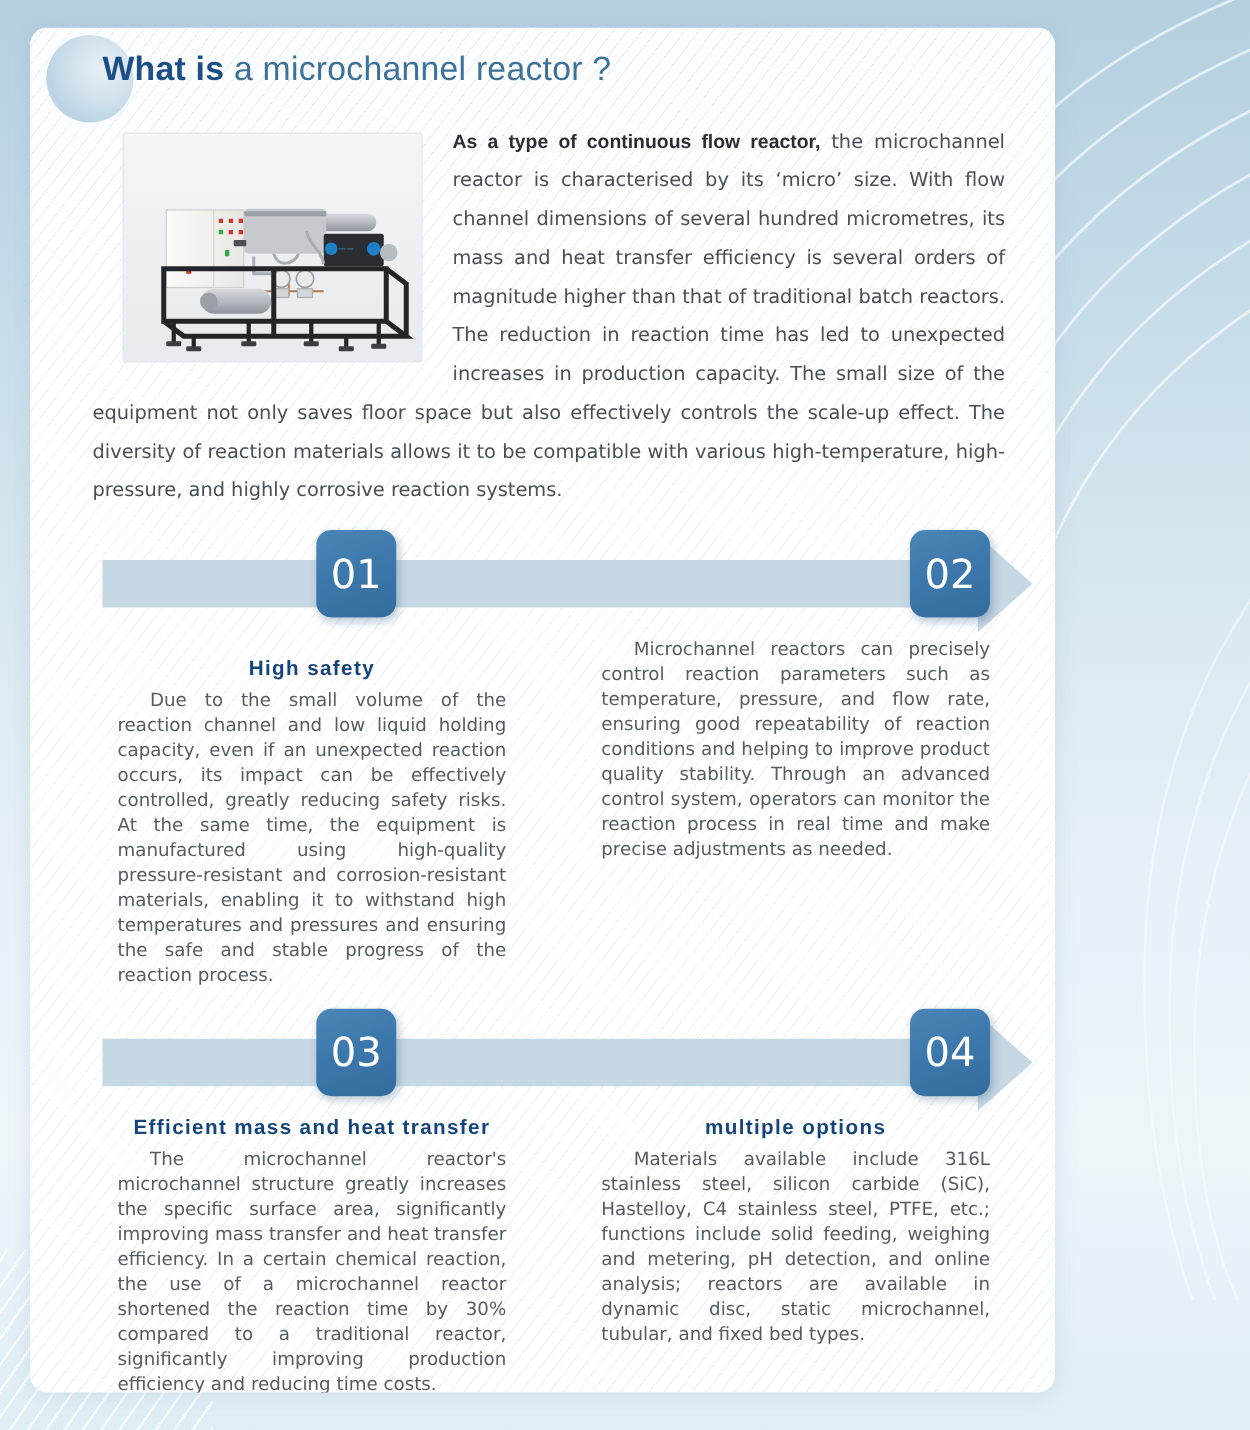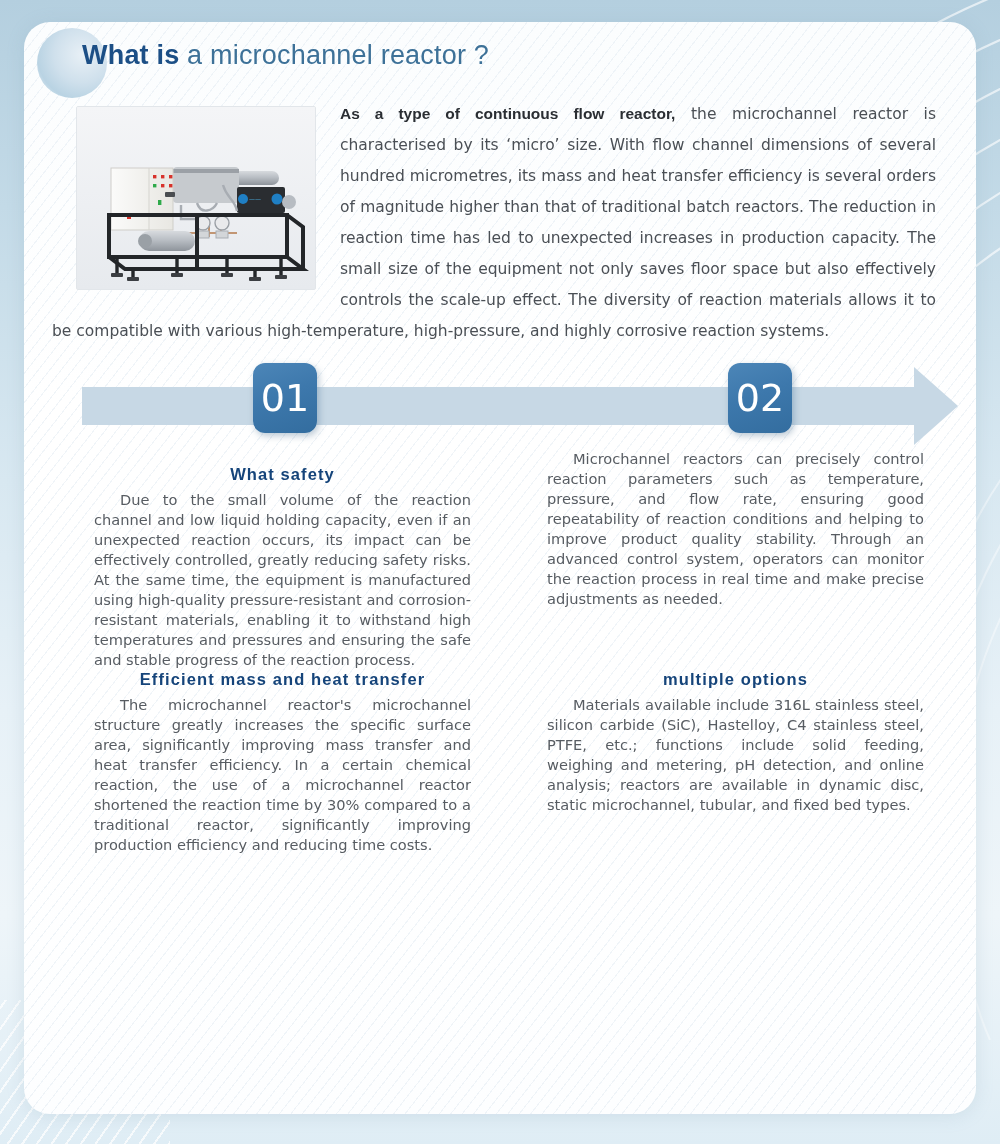--- a/index.html
+++ b/index.html
@@ -16,22 +16,22 @@
   .bg-curves svg{position:absolute;right:-60px;top:-40px;width:460px;height:700px;opacity:.75;}
   .bg-curves-2 svg{position:absolute;right:-40px;top:420px;width:300px;height:620px;opacity:.6;}
   .bg-stripes-tl{
     position:absolute;left:-10px;top:1000px;width:180px;height:160px;
     background:repeating-linear-gradient(125deg,rgba(255,255,255,.75) 0 2px,rgba(255,255,255,0) 2px 12px);
     pointer-events:none;
   }
 
   
   .card{
-    position:absolute;left:24px;top:22px;width:952px;height:1092px;
-    border-radius:26px;
+    position:absolute;left:24px;top:22px;width:820px;height:1092px;
+    border-radius:14px;
     background:
       repeating-linear-gradient(128deg,rgba(228,236,243,.55) 0 1px,rgba(255,255,255,0) 1px 9px),
       linear-gradient(180deg,#fbfdfe 0%,#ffffff 35%,#ffffff 70%,#fdfeff 100%);
     box-shadow:0 2px 18px rgba(120,155,180,.18);
     overflow:hidden;
   }
 
   
   .header{position:relative;height:76px;}
   .head-circle{
@@ -39,21 +39,21 @@
     background:radial-gradient(circle at 65% 38%,#e8f0f6 0%,#cfe0ec 45%,#b9d3e3 72%,rgba(200,220,233,0) 100%);
   }
   .title{
     position:absolute;left:58px;top:18px;
     font-size:27px;letter-spacing:.2px;white-space:nowrap;
   }
   .title .strong{font-weight:bold;color:#1c4f86;}
   .title .light{font-weight:400;color:#3d7198;}
 
   
-  .intro{position:relative;padding:0 40px 0 28px;}
+  .intro{position:relative;padding:0 40px 0 50px;}
   .photo{
     float:left;width:238px;height:182px;margin:8px 24px 6px 24px;
     border:1px solid #e2e6ea;border-radius:2px;
     background:linear-gradient(180deg,#f1f3f5 0%,#eceef1 60%,#e6e9ec 100%);
     position:relative;overflow:hidden;
   }
   .intro p{
     margin:0;color:#4a4f55;font-size:15.5px;line-height:31px;
     text-align:justify;text-justify:inter-word;
     font-family:"DejaVu Sans", sans-serif;
@@ -67,21 +67,21 @@
     background:#c7d8e5;
   }
   .band .tip{
     position:absolute;right:18px;top:2px;width:44px;height:82px;
   }
   .band .tip svg{display:block;}
   .badge{
     position:absolute;top:0;width:64px;height:70px;border-radius:12px;
     background:linear-gradient(160deg,#4c86b8 0%,#3d78ac 45%,#336d9f 100%);
     box-shadow:2px 3px 7px rgba(60,100,135,.35);
-    color:#fff;font-size:38px;font-weight:400;
+    color:#fff;font-size:32px;font-weight:400;
     display:flex;align-items:center;justify-content:center;
     font-family:"DejaVu Sans", sans-serif;
   }
   .badge.b1{left:229px;}
   .badge.b2{left:704px;}
 
   
   .cols{display:flex;padding:0 52px 0 70px;gap:76px;}
   .col{width:378px;}
   .col h3{
@@ -230,28 +230,38 @@
       <svg width="44" height="82" viewBox="0 0 44 82" aria-hidden="true">
         <polygon points="0,2 44,41 0,80" fill="#c7d8e5"></polygon>
       </svg>
     </div>
     <div class="badge b1">01</div>
     <div class="badge b2">02</div>
   </div>
 
   <div class="cols">
     <div class="col">
-      <h3>What safety</h3>
+      <h3>High safety</h3>
       <p>Due to the small volume of the reaction channel and low liquid holding capacity, even if an unexpected reaction occurs, its impact can be effectively controlled, greatly reducing safety risks. At the same time, the equipment is manufactured using high-quality pressure-resistant and corrosion-resistant materials, enabling it to withstand high temperatures and pressures and ensuring the safe and stable progress of the reaction process.</p>
     </div>
     <div class="col">
       <p>Microchannel reactors can precisely control reaction parameters such as temperature, pressure, and flow rate, ensuring good repeatability of reaction conditions and helping to improve product quality stability. Through an advanced control system, operators can monitor the reaction process in real time and make precise adjustments as needed.</p>
     </div>
   </div>
 
+  <div class="band row-2-band">
+    <div class="bar"></div>
+    <div class="tip">
+      <svg width="44" height="82" viewBox="0 0 44 82" aria-hidden="true">
+        <polygon points="0,2 44,41 0,80" fill="#c7d8e5"></polygon>
+      </svg>
+    </div>
+    <div class="badge b1">03</div>
+    <div class="badge b2">04</div>
+  </div>
 
   <div class="cols row-2">
     <div class="col">
       <h3>Efficient mass and heat transfer</h3>
       <p>The microchannel reactor's microchannel structure greatly increases the specific surface area, significantly improving mass transfer and heat transfer efficiency. In a certain chemical reaction, the use of a microchannel reactor shortened the reaction time by 30% compared to a traditional reactor, significantly improving production efficiency and reducing time costs.</p>
     </div>
     <div class="col">
       <h3>multiple options</h3>
       <p>Materials available include 316L stainless steel, silicon carbide (SiC), Hastelloy, C4 stainless steel, PTFE, etc.; functions include solid feeding, weighing and metering, pH detection, and online analysis; reactors are available in dynamic disc, static microchannel, tubular, and fixed bed types.</p>
     </div>

